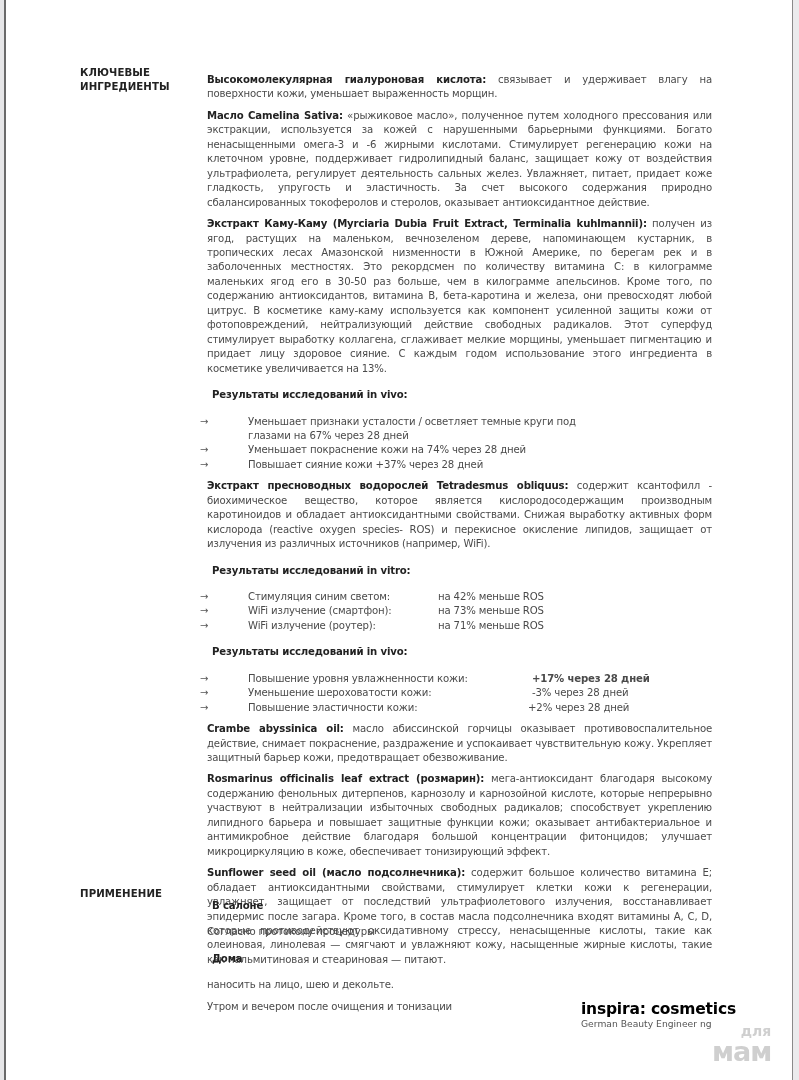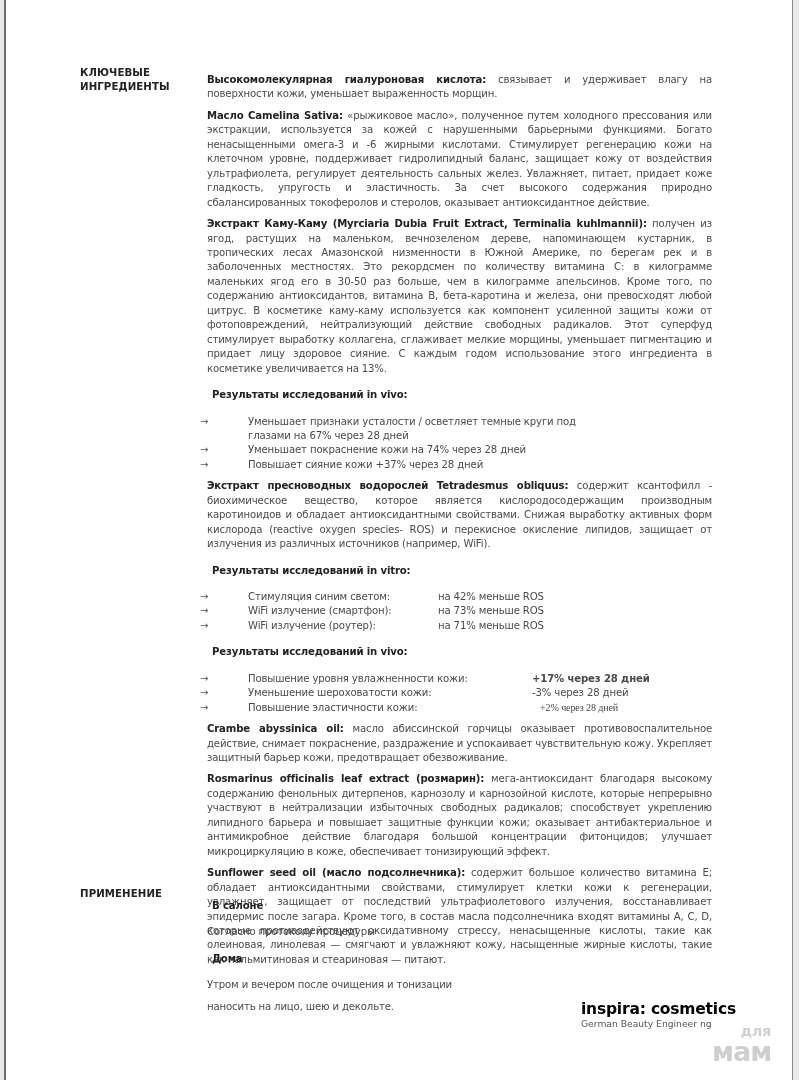--- a/index.html
+++ b/index.html
@@ -100,37 +100,37 @@
         <span class="c2" style="left:332px;font-weight:bold;">+17% через 28 дней</span>
       </div>
       <div class="row">
         <span class="arrow">→</span>
         <span class="c1">Уменьшение шероховатости кожи:</span>
         <span class="c2" style="left:332px;">-3% через 28 дней</span>
       </div>
       <div class="row">
         <span class="arrow">→</span>
         <span class="c1">Повышение эластичности кожи:</span>
-        <span class="c2" style="left:340px;font-family:Liberation Serif, serif;">+2% через 28 дней</span>
+        <span class="c2" style="left:328px;">+2% через 28 дней</span>
       </div>
 
       <p class="p"><b>Crambe abyssinica oil:</b><span> масло абиссинской горчицы оказывает противовоспалительное действие, снимает покраснение, раздражение и успокаивает чувствительную кожу. Укрепляет защитный барьер кожи, предотвращает обезвоживание.</span></p>
       <p class="p"><b>Rosmarinus officinalis leaf extract (розмарин):</b><span> мега-антиоксидант благодаря высокому содержанию фенольных дитерпенов, карнозолу и карнозойной кислоте, которые непрерывно участвуют в нейтрализации избыточных свободных радикалов; способствует укреплению липидного барьера и повышает защитные функции кожи; оказывает антибактериальное и антимикробное действие благодаря большой концентрации фитонцидов; улучшает микроциркуляцию в коже, обеспечивает тонизирующий эффект.</span></p>
       <p class="p"><b>Sunflower seed oil (масло подсолнечника):</b><span> содержит большое количество витамина E; обладает антиоксидантными свойствами, стимулирует клетки кожи к регенерации, увлажняет, защищает от последствий ультрафиолетового излучения, восстанавливает эпидермис после загара. Кроме того, в состав масла подсолнечника входят витамины A, C, D, которые противодействуют оксидативному стрессу, ненасыщенные кислоты, такие как олеиновая, линолевая — смягчают и увлажняют кожу, насыщенные жирные кислоты, такие как пальмитиновая и стеариновая — питают.</span></p>
     </div>
   </div>
 
   <div class="section" style="top:887px;">
     <div class="sec-label">ПРИМЕНЕНИЕ</div>
     <div class="sec-body">
       <div class="h">В салоне</div>
       <div class="p" style="text-align:left;">Согласно протоколу процедуры</div>
       <div class="h">Дома</div>
+      <div class="p" style="text-align:left;">наносить на лицо, шею и декольте.</div>
       <div class="p" style="text-align:left;">Утром и вечером после очищения и тонизации</div>
-      <div class="p" style="text-align:left;">наносить на лицо, шею и декольте.</div>
     </div>
   </div>
 
   <div class="brand">
     <div class="brand-name">inspira: cosmetics</div>
     <div class="brand-sub">German Beauty Engineer ng</div>
   </div>
 
   <div class="wm">
     <span class="s">для</span>

